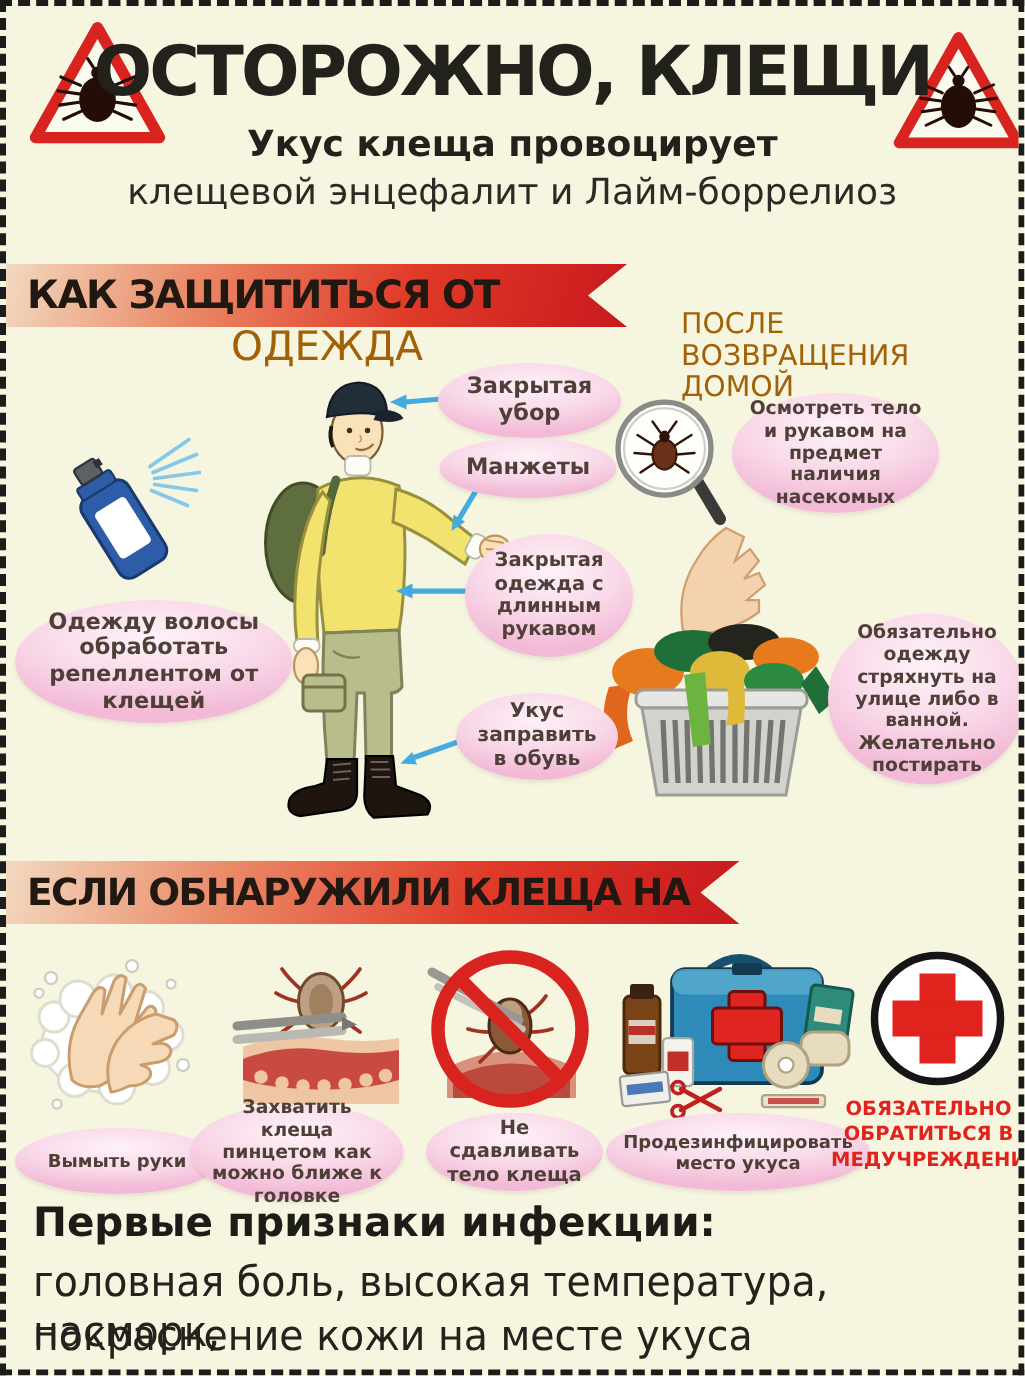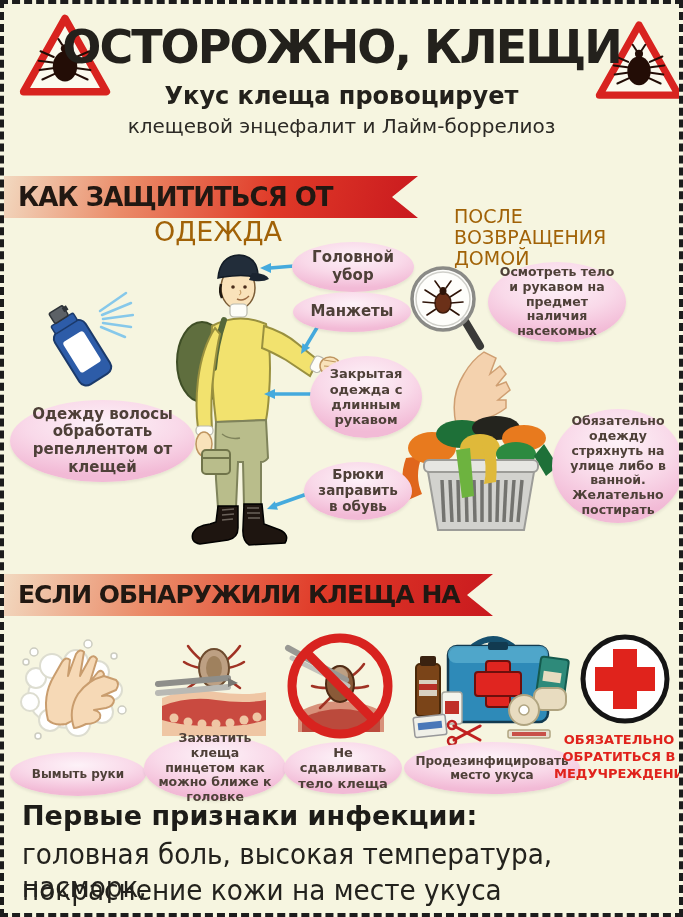--- a/index.html
+++ b/index.html
@@ -5,21 +5,21 @@
   html,body{margin:0;padding:0;background:#fff;}
   .poster{
     position:relative;width:683px;height:917px;box-sizing:border-box;
     background:#f6f5e0;border:4px dashed #1c1c1c;overflow:hidden;
     font-family:"DejaVu Sans","Liberation Sans",sans-serif;color:#24221e;padding-left:16px;
   }
   .abs{position:absolute;}
   .ctr{left:0;right:0;text-align:center;}
   .title{top:16px;font-size:46px;font-weight:800;letter-spacing:-2px;color:#23211c;}
   .sub-bold{top:78px;font-size:24px;font-weight:800;color:#23211c;}
-  .sub-light{top:110px;font-size:20px;font-weight:400;color:#2c2a25;}
+  .sub-light{top:110px;font-size:24px;font-weight:400;color:#2c2a25;}
   .ribbon{
     left:0;height:42px;line-height:42px;padding-left:14px;box-sizing:border-box;
     font-size:26px;font-weight:800;letter-spacing:-1px;color:#211812;
     background:linear-gradient(105deg,#f2d9c0 0%,#ea8a67 30%,#e03a28 65%,#c9191e 100%);
     clip-path:polygon(0 0,100% 0,calc(100% - 26px) 50%,100% 100%,0 100%);
   }
   .ribbon1{top:172px;width:414px;}
   .ribbon2{top:570px;width:489px;font-size:25px;}
   .green-h{font-weight:400;color:#a16207;text-align:left;line-height:1.1;}
   .bubble{
@@ -184,24 +184,24 @@
     </g>
     <g fill="#45aadd">
       <polygon points="256,264 267,259 267,269"></polygon>
       <polygon points="297,350 306.1,343.8 298.4,339.2"></polygon>
       <polygon points="260,390 271,385 271,395"></polygon>
       <polygon points="263,505 274,505.7 270.8,497.3"></polygon>
     </g>
   </svg>
 
   <div class="abs bubble" style="left:6px;top:396px;width:185px;height:82px;font-size:15px">Одежду волосы обработать репеллентом от клещей</div>
-  <div class="abs bubble" style="left:288px;top:238px;width:122px;height:50px;font-size:15px">Головной убор</div>
+  <div class="abs bubble" style="left:288px;top:238px;width:122px;height:50px;font-size:15px">Закрытая убор</div>
   <div class="abs bubble" style="left:289px;top:288px;width:118px;height:40px;font-size:15px">Манжеты</div>
   <div class="abs bubble" style="left:306px;top:352px;width:112px;height:82px;font-size:13px">Закрытая одежда с длинным рукавом</div>
-  <div class="abs bubble" style="left:300px;top:458px;width:108px;height:58px;font-size:13.5px">Брюки заправить в обувь</div>
+  <div class="abs bubble" style="left:300px;top:458px;width:108px;height:58px;font-size:13.5px">Укус заправить в обувь</div>
   <div class="abs bubble" style="left:484px;top:258px;width:138px;height:80px;font-size:12.5px">Осмотреть тело и рукавом на предмет наличия насекомых</div>
   <div class="abs bubble" style="left:548px;top:405px;width:132px;height:114px;font-size:12.5px">Обязательно одежду стряхнуть на улице либо в ванной. Желательно постирать</div>
 
   <div class="abs ribbon ribbon2">ЕСЛИ ОБНАРУЖИЛИ КЛЕЩА НА ТЕЛЕ</div>
 
   <svg class="abs" style="left:14px;top:628px" width="120" height="118" viewBox="0 0 120 118">
     <g fill="#fff" stroke="#ddddd0" stroke-width="2">
       <ellipse cx="52" cy="64" rx="42" ry="32"></ellipse>
       <circle cx="18" cy="46" r="10"></circle>
         <circle cx="34" cy="34" r="12"></circle>
@@ -248,21 +248,21 @@
         <path d="M74,30 Q84,28 90,24"></path>
         <path d="M73,40 Q80,46 86,50"></path>
     </g>
     <ellipse cx="60" cy="30" rx="15" ry="19" fill="#bda083" stroke="#6d4b2e" stroke-width="2"></ellipse>
     <ellipse cx="60" cy="30" rx="8" ry="12" fill="#93744f" opacity="0.7"></ellipse>
     <path d="M56,48 Q60,56 64,48 Z" fill="#5a2414"></path>
     <line x1="4" y1="46" x2="74" y2="40" stroke="#8e8e8a" stroke-width="6" stroke-linecap="round"></line>
     <line x1="4" y1="55" x2="74" y2="49" stroke="#b9b9b4" stroke-width="6" stroke-linecap="round"></line>
     <path d="M74,40 L84,45 L74,49 Z" fill="#777772"></path>
   </svg>
-  <div class="abs bubble" style="left:140px;top:732px;width:142px;height:64px;font-size:12.5px">Захватить клеща пинцетом как можно ближе к головке</div>
+  <div class="abs bubble" style="left:123px;top:732px;width:142px;height:64px;font-size:12.5px">Захватить клеща пинцетом как можно ближе к головке</div>
 
   <svg class="abs" style="left:278px;top:624px" width="116" height="116" viewBox="0 0 116 116">
     <path d="M16,84 Q58,62 102,84 L102,104 L16,104 Z" fill="#d8917a"></path>
     <path d="M20,90 Q58,72 98,90 L98,104 L20,104 Z" fill="#bb4a3c"></path>
     <g stroke="#a03224" stroke-width="2.5" fill="none" stroke-linecap="round">
       <path d="M46,48 Q38,42 34,36"></path>
         <path d="M45,60 Q36,60 30,58"></path>
         <path d="M48,70 Q42,76 38,80"></path>
       <path d="M70,48 Q78,42 82,36"></path>
         <path d="M71,60 Q80,60 86,58"></path>

